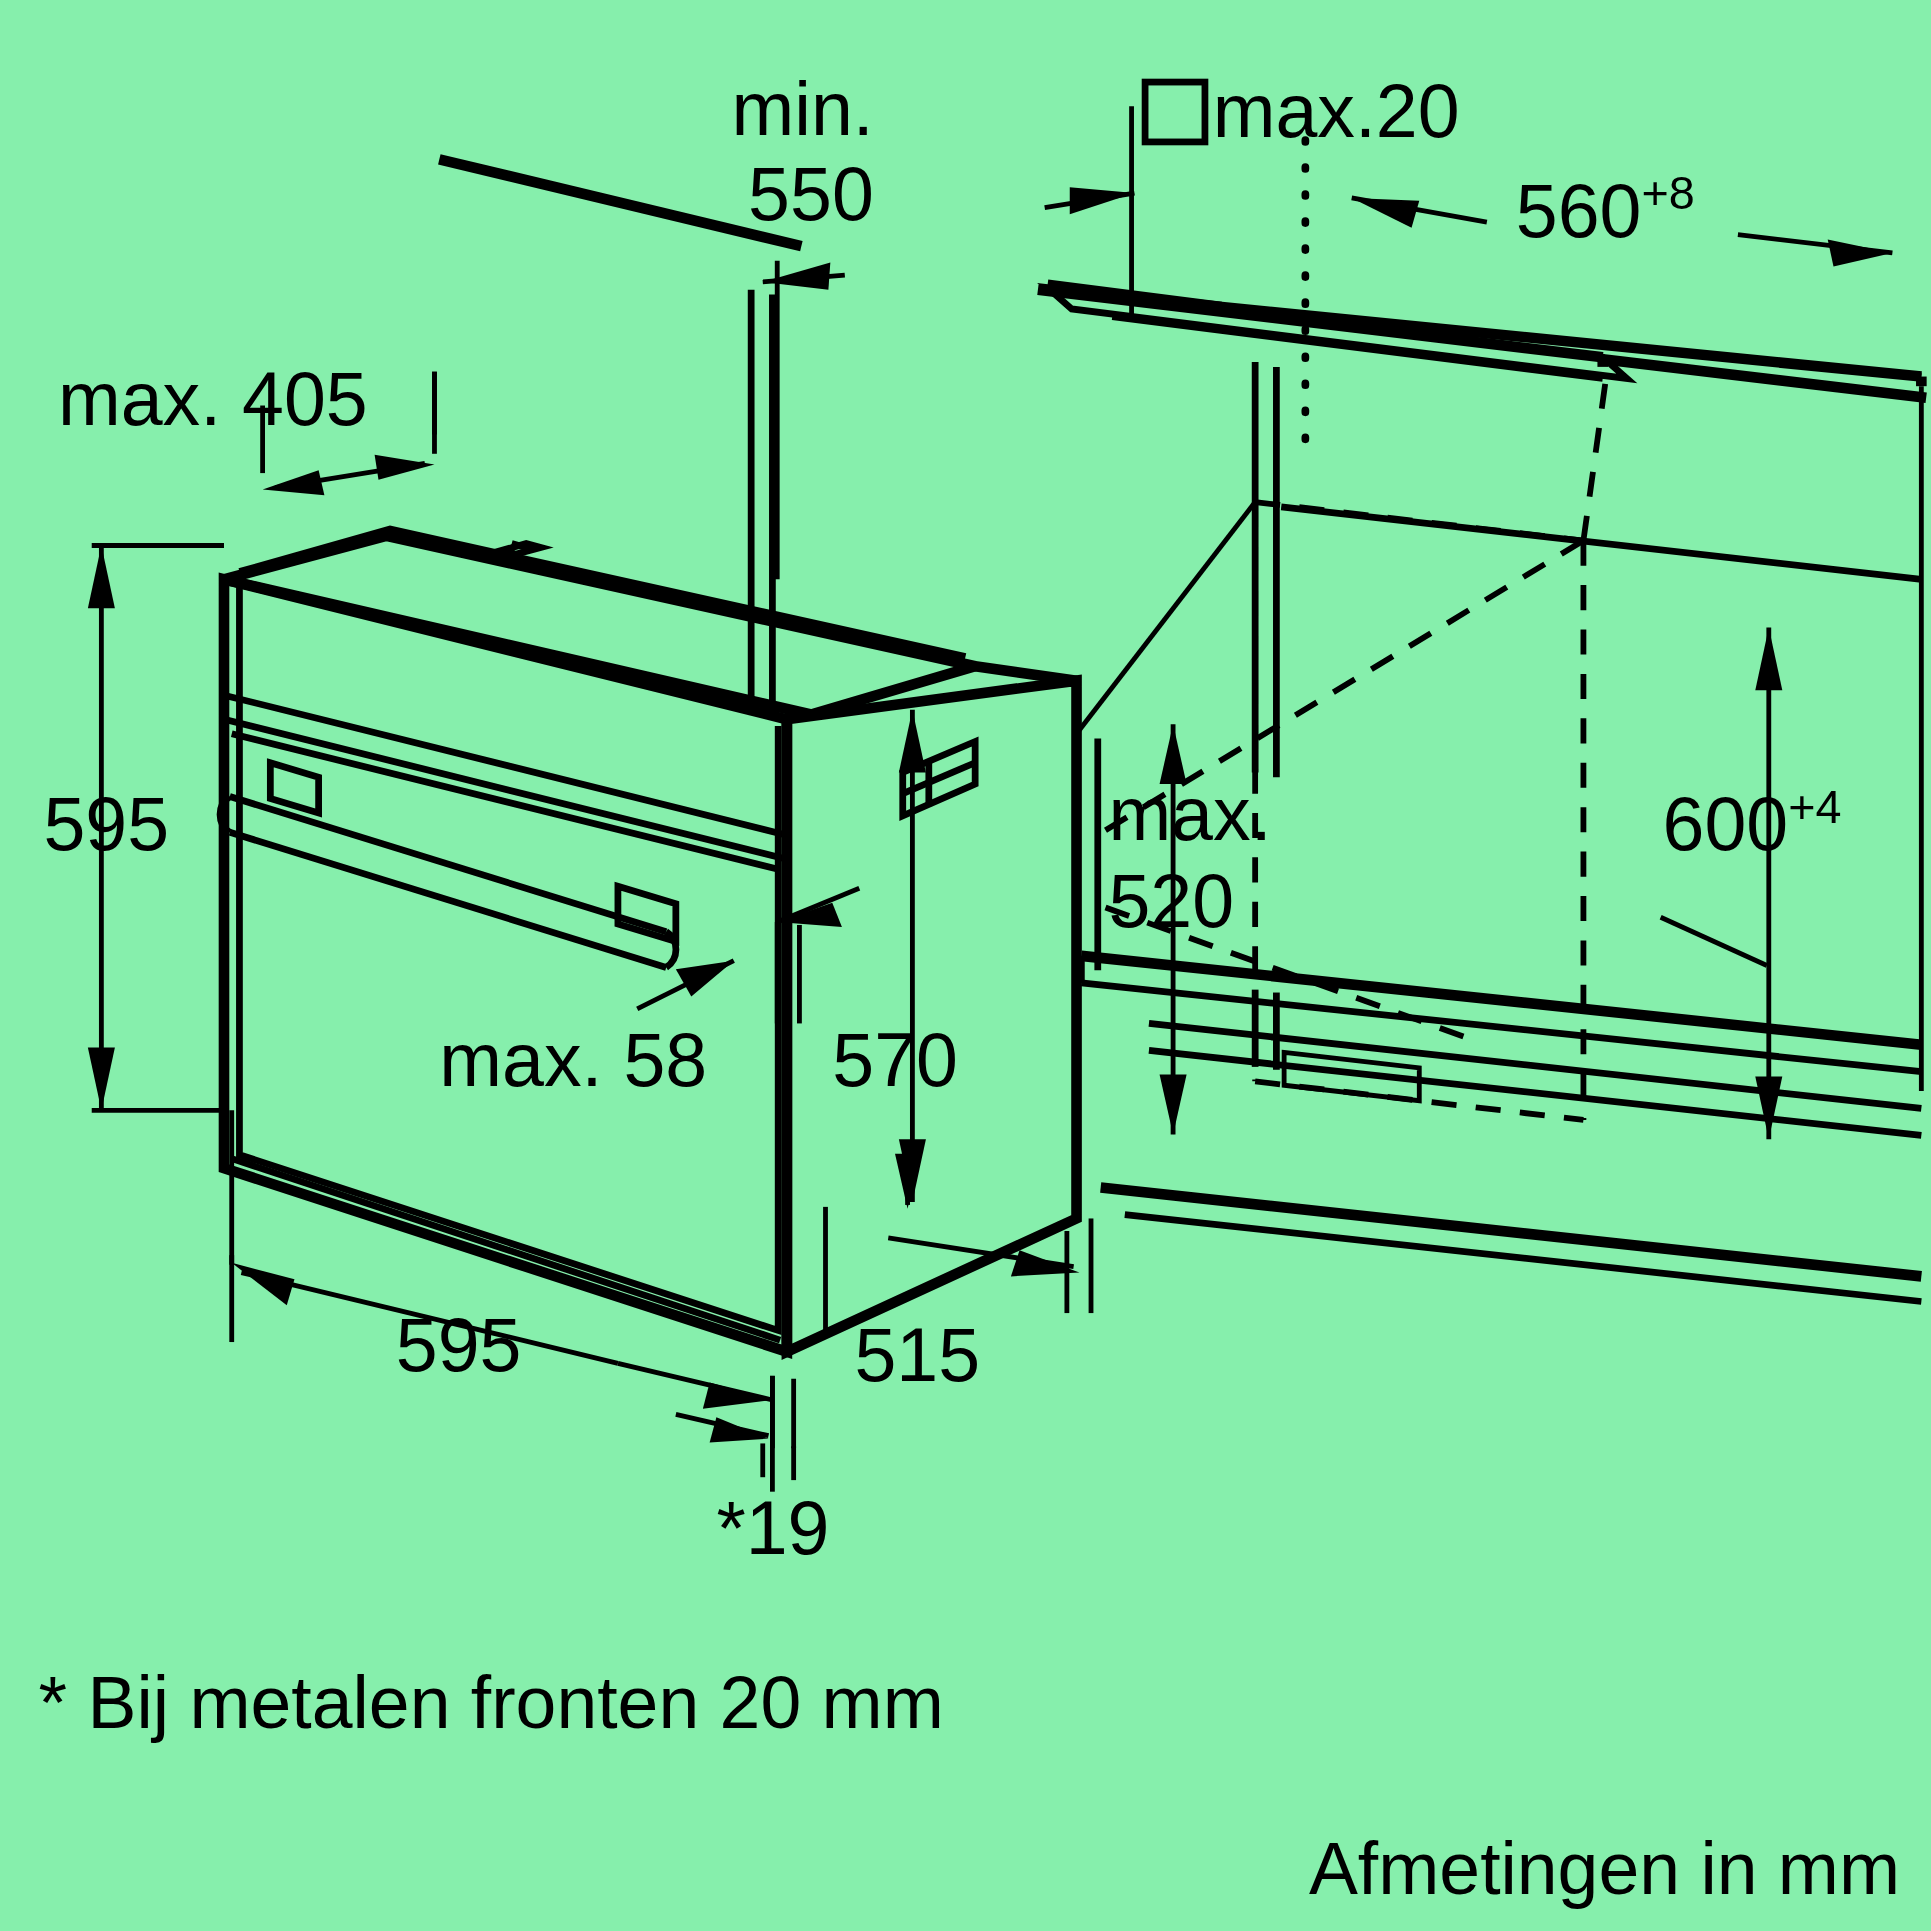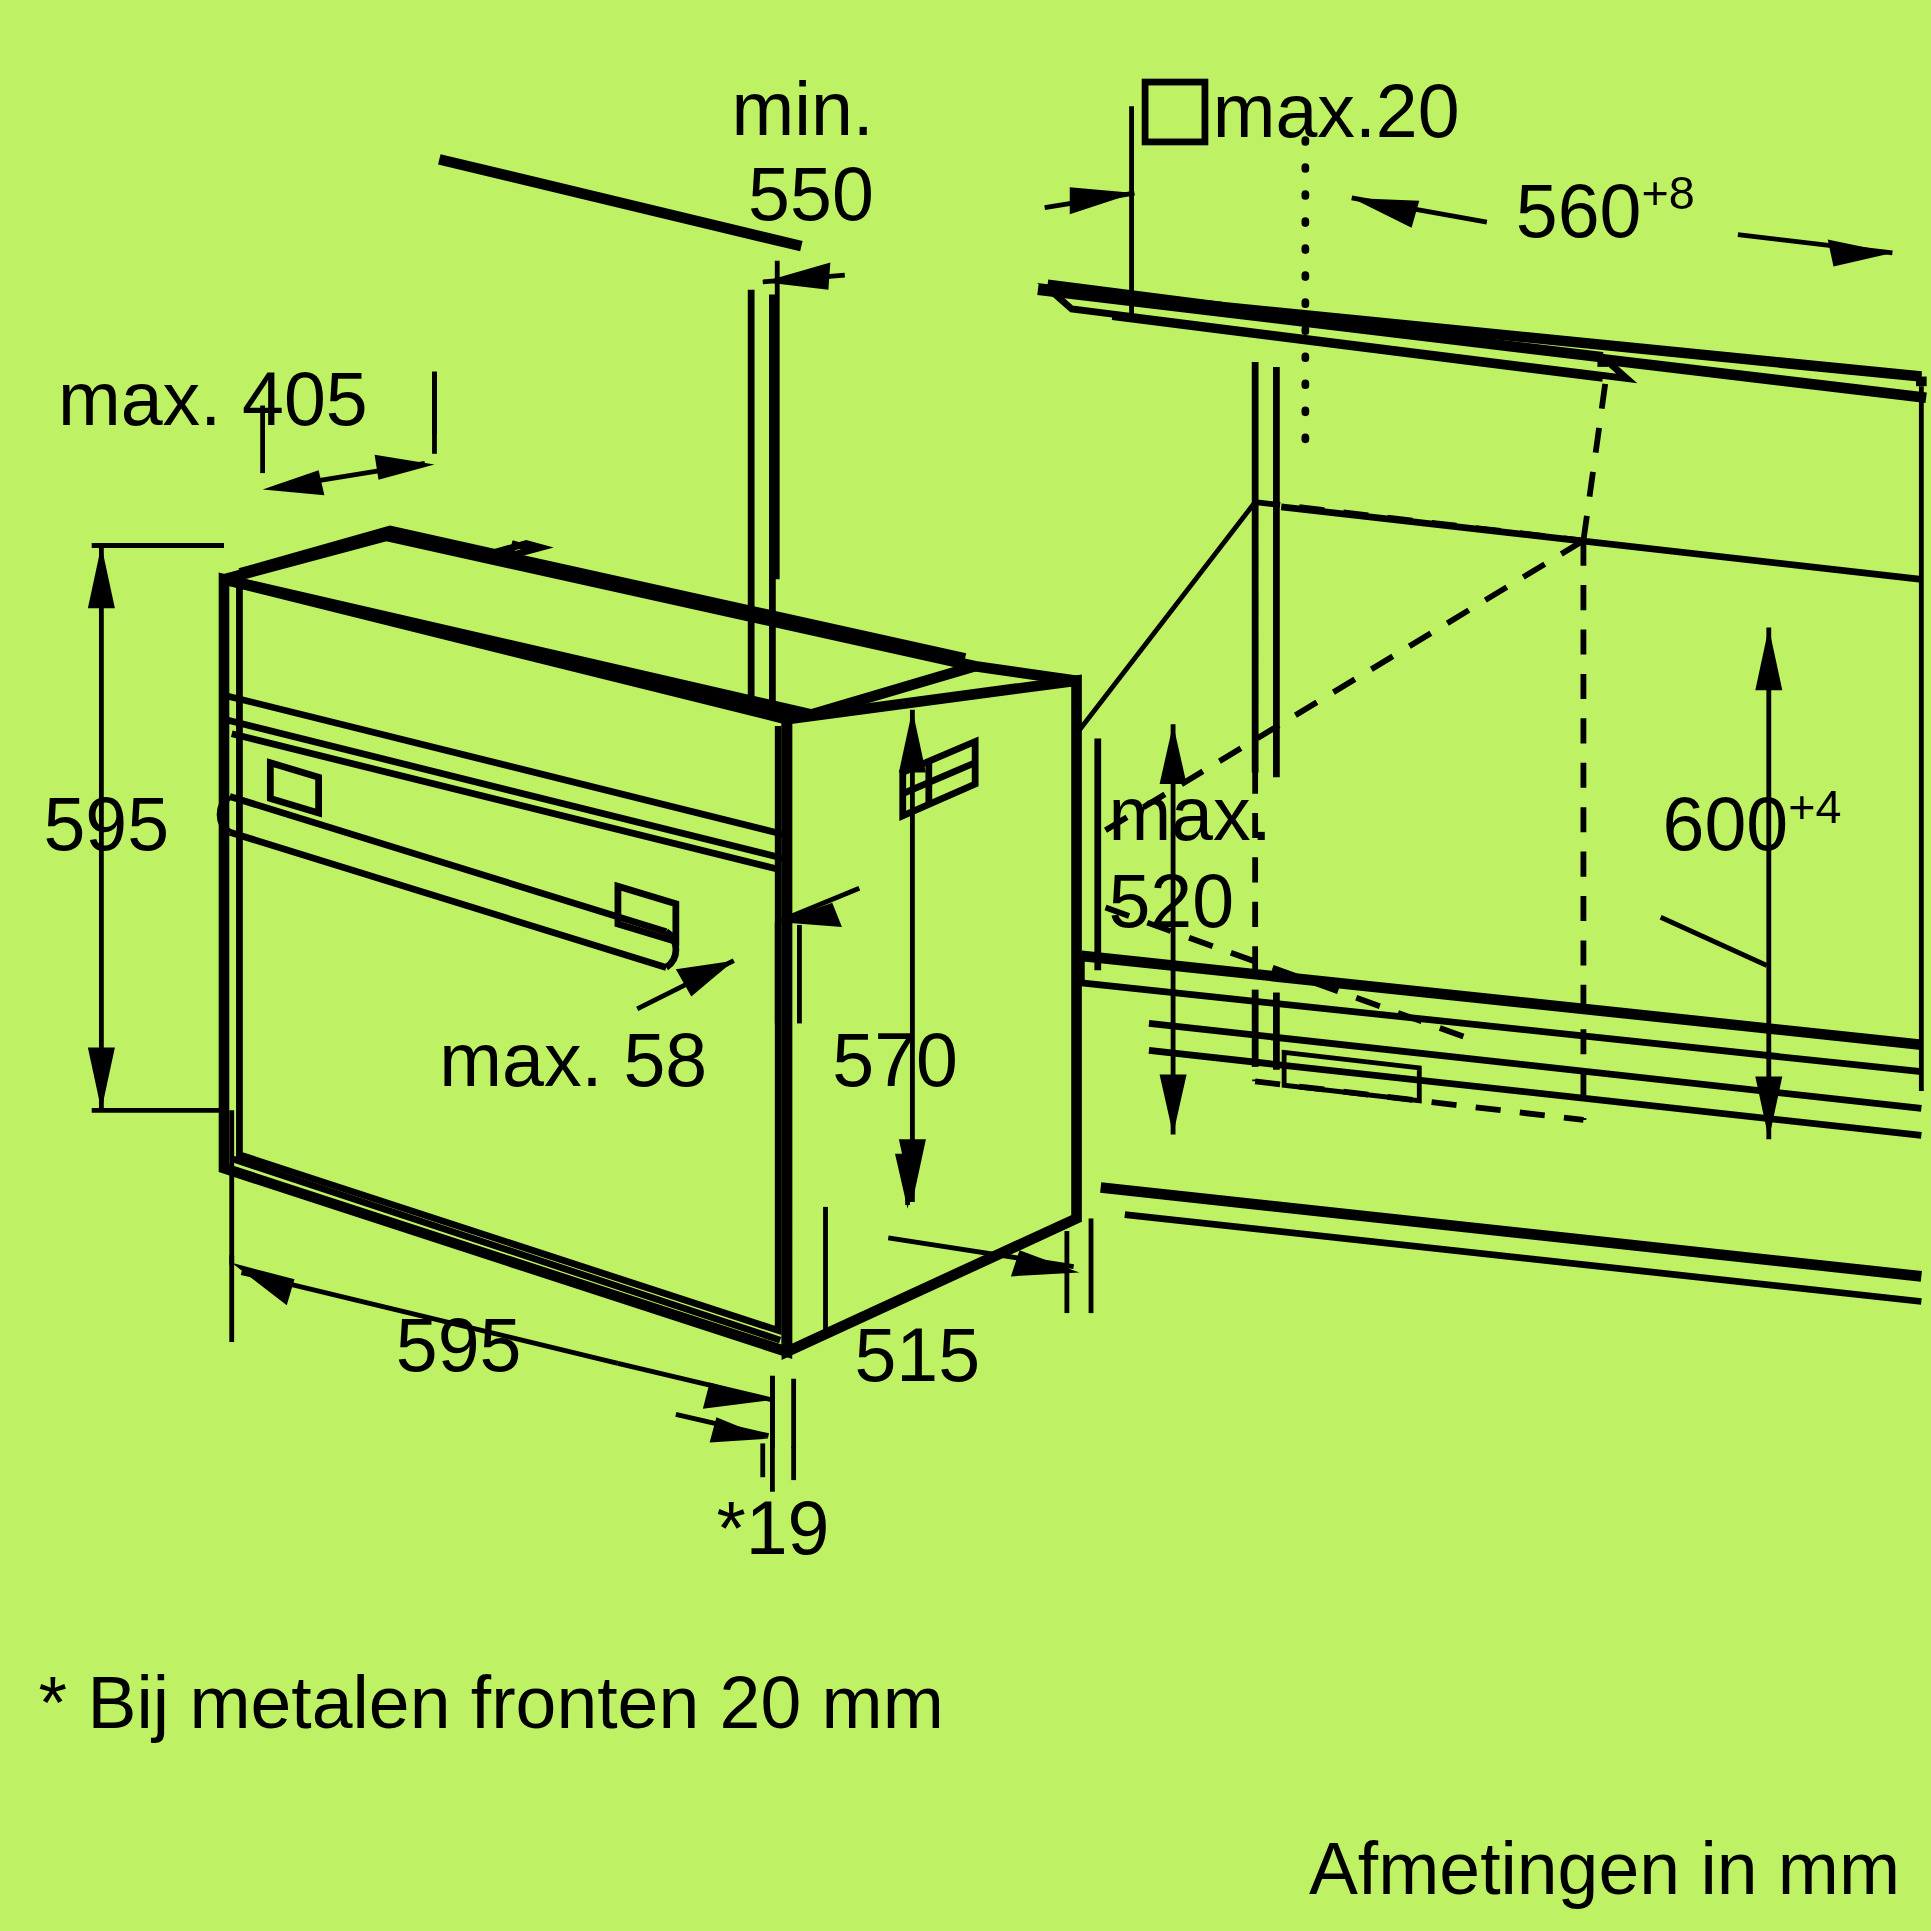--- a/index.html
+++ b/index.html
@@ -10,21 +10,21 @@
   body {
     width: 1931px;
     height: 1931px;
     font-family: "Liberation Sans", sans-serif;
     overflow: hidden;
   }
   #stage {
     position: relative;
     width: 1931px;
     height: 1931px;
-    background: #bef264;
+    background: #86efac;
   }
   svg.drawing {
     display: block;
     width: 1931px;
     height: 1931px;
   }
   .ln        { stroke: #000; fill: none; stroke-linecap: butt; stroke-linejoin: miter; }
   .thick     { stroke-width: 11; }
   .med       { stroke-width: 7; }
   .thin      { stroke-width: 5; }

